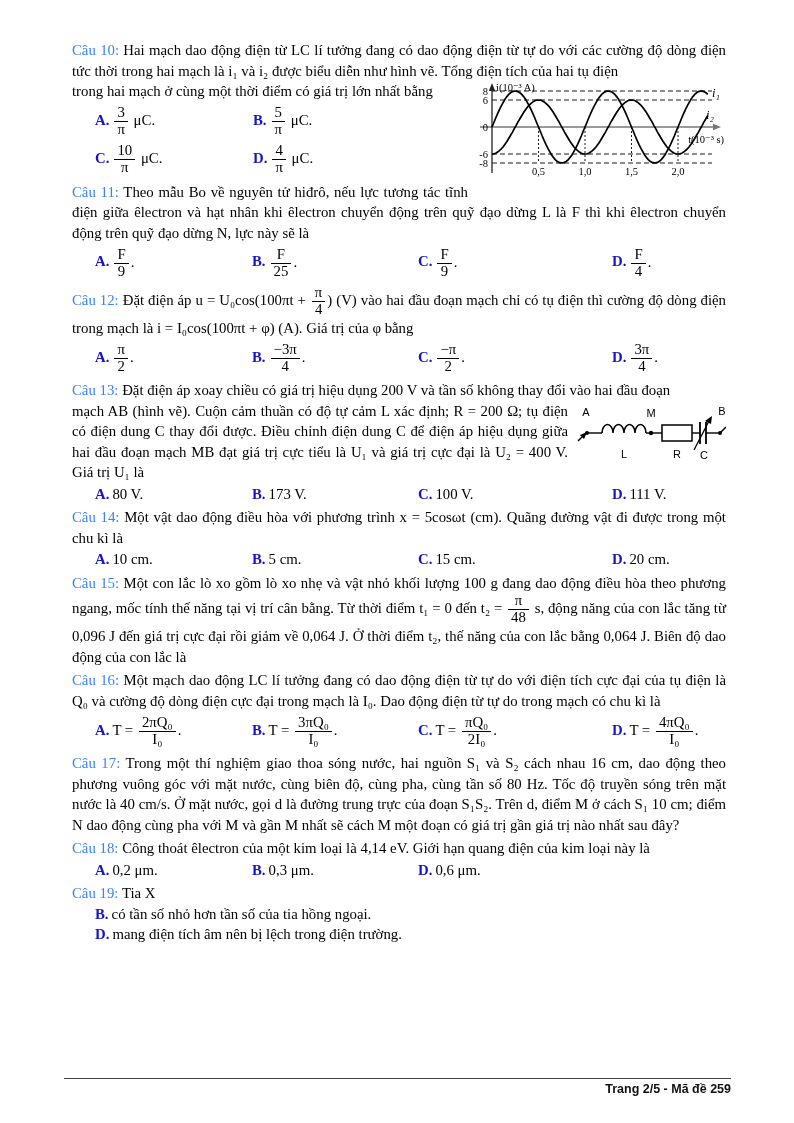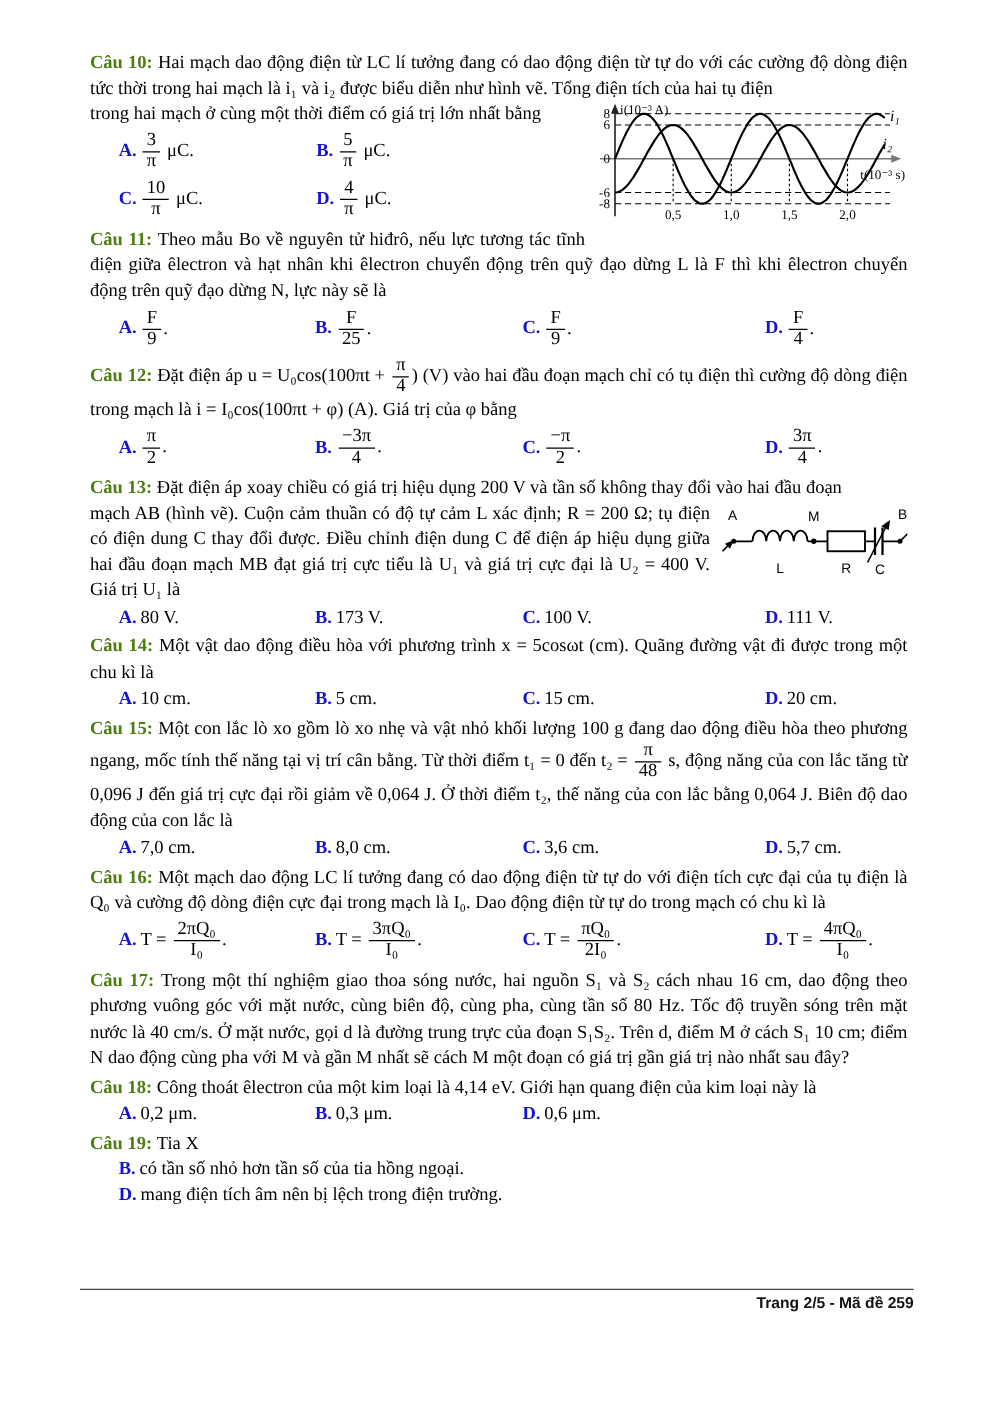--- a/index.html
+++ b/index.html
@@ -1,33 +1,33 @@
 <!DOCTYPE html>
 <html lang="vi"><head>
 <meta charset="utf-8">
 <style>
   html,body{margin:0;padding:0;background:#fff;}
   body{width:794px;height:1123px;position:relative;overflow:hidden;
        font-family:"Liberation Serif","DejaVu Serif",serif;font-size:14.8px;color:#000;}
   .content{position:absolute;left:72px;top:40px;width:654px;}
   .question{margin:0 0 3px 0;}
   p.para{margin:0;text-align:justify;line-height:20.5px;}
-  .qlabel{color:#4d7c0f;font-weight:bold;}
+  .qlabel{color:#3b82f6;font-weight:normal;}
   .bseg{font-weight:normal;}
   .opt-label{color:#1414cc;font-weight:bold;margin-right:3px;}
   .opts-row{display:grid;grid-template-columns:157px 166px 194px 1fr;padding-left:23px;margin:1px 0;line-height:20.5px;}
   .opts-row.fr{grid-auto-rows:38px;align-items:center;}
   .opts-grid2{display:grid;grid-template-columns:158px 162px;grid-auto-rows:38px;align-items:center;padding-left:23px;margin:1px 0;}
   .opts-list .opt{padding-left:23px;line-height:20.5px;}
   .frac{display:inline-block;vertical-align:middle;text-align:center;line-height:1.08;margin:0 2px;}
   .frac .fn{display:block;padding:0 3px;border-bottom:1px solid #000;}
   .frac .fd{display:block;padding:0 3px;}
   .fig-graph{float:right;width:254px;height:110px;margin:0 0 2px 4px;}
   .fig-circuit{float:right;width:150px;height:58px;margin:2px 0 0 8px;}
-  .footer{position:absolute;left:64px;top:1031px;width:667px;border-top:1.6px solid #444;
+  .footer{position:absolute;left:64px;top:1078px;width:667px;border-top:1.6px solid #444;
           font-family:"Liberation Sans","DejaVu Sans",sans-serif;font-size:12.5px;font-weight:bold;
           text-align:right;padding-top:3px;color:#111;}
   svg text{font-family:"Liberation Serif","DejaVu Serif",serif;}
   svg text.sans{font-family:"Liberation Sans","DejaVu Sans",sans-serif;}
 </style>
 </head>
 <body>
 
 <div class="content" id="questions">
     <div class="question">
@@ -125,26 +125,20 @@
       <p class="para"><span class="qlabel">Câu 14: </span><span>Một vật dao động điều hòa với phương trình x = 5cosωt (cm). Quãng đường vật đi được trong một chu kì là</span></p>
       <div class="opts-row">
         <div class="opt"><span class="opt-label">A.</span><span>10 cm.</span></div>
         <div class="opt"><span class="opt-label">B.</span><span>5 cm.</span></div>
         <div class="opt"><span class="opt-label">C.</span><span>15 cm.</span></div>
         <div class="opt"><span class="opt-label">D.</span><span>20 cm.</span></div>
       </div>
     </div>
     <div class="question">
       <p class="para"><span class="qlabel">Câu 15: </span><span>Một con lắc lò xo gồm lò xo nhẹ và vật nhỏ khối lượng 100 g đang dao động điều hòa theo phương ngang, mốc tính thế năng tại vị trí cân bằng. Từ thời điểm t₁ = 0 đến t₂ = </span><span class="frac"><span class="fn">π</span><span class="fd">48</span></span><span> s, động năng của con lắc tăng từ 0,096 J đến giá trị cực đại rồi giảm về 0,064 J. Ở thời điểm t₂, thế năng của con lắc bằng 0,064 J. Biên độ dao động của con lắc là</span></p>
-      <div class="opts-row">
-        <div class="opt"><span class="opt-label">A.</span><span>7,0 cm.</span></div>
-        <div class="opt"><span class="opt-label">B.</span><span>8,0 cm.</span></div>
-        <div class="opt"><span class="opt-label">C.</span><span>3,6 cm.</span></div>
-        <div class="opt"><span class="opt-label">D.</span><span>5,7 cm.</span></div>
-      </div>
     </div>
     <div class="question">
       <p class="para"><span class="qlabel">Câu 16: </span><span>Một mạch dao động LC lí tưởng đang có dao động điện từ tự do với điện tích cực đại của tụ điện là Q₀ và cường độ dòng điện cực đại trong mạch là I₀. Dao động điện từ tự do trong mạch có chu kì là</span></p>
       <div class="opts-row fr">
         <div class="opt"><span class="opt-label">A.</span><span>T = </span><span class="frac"><span class="fn">2πQ₀</span><span class="fd">I₀</span></span><span>.</span></div>
         <div class="opt"><span class="opt-label">B.</span><span>T = </span><span class="frac"><span class="fn">3πQ₀</span><span class="fd">I₀</span></span><span>.</span></div>
         <div class="opt"><span class="opt-label">C.</span><span>T = </span><span class="frac"><span class="fn">πQ₀</span><span class="fd">2I₀</span></span><span>.</span></div>
         <div class="opt"><span class="opt-label">D.</span><span>T = </span><span class="frac"><span class="fn">4πQ₀</span><span class="fd">I₀</span></span><span>.</span></div>
       </div>
     </div>

